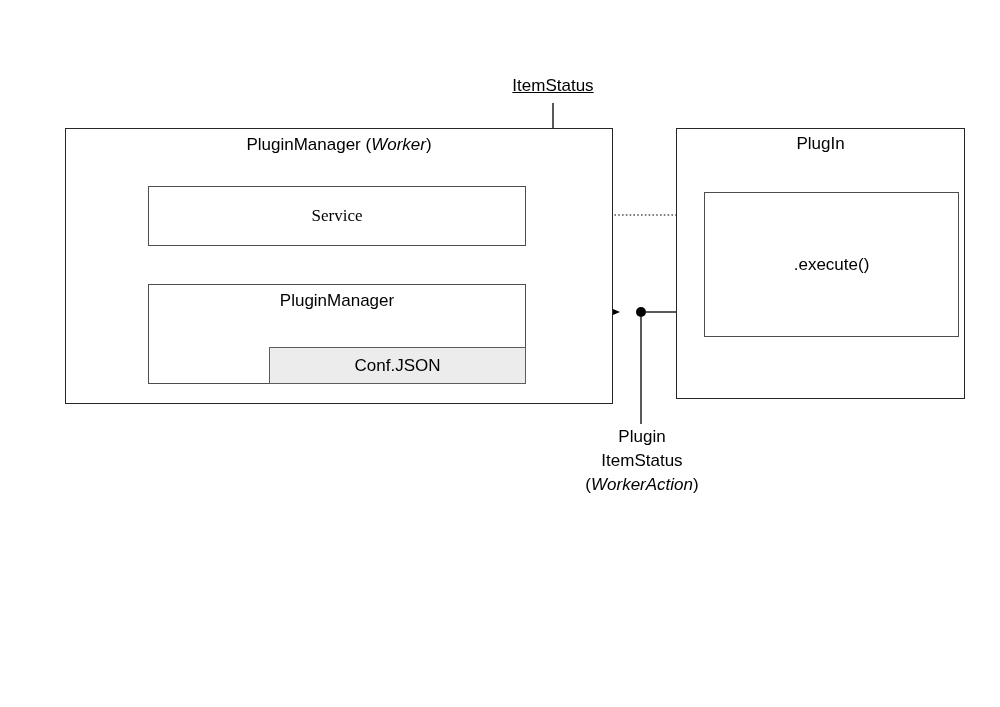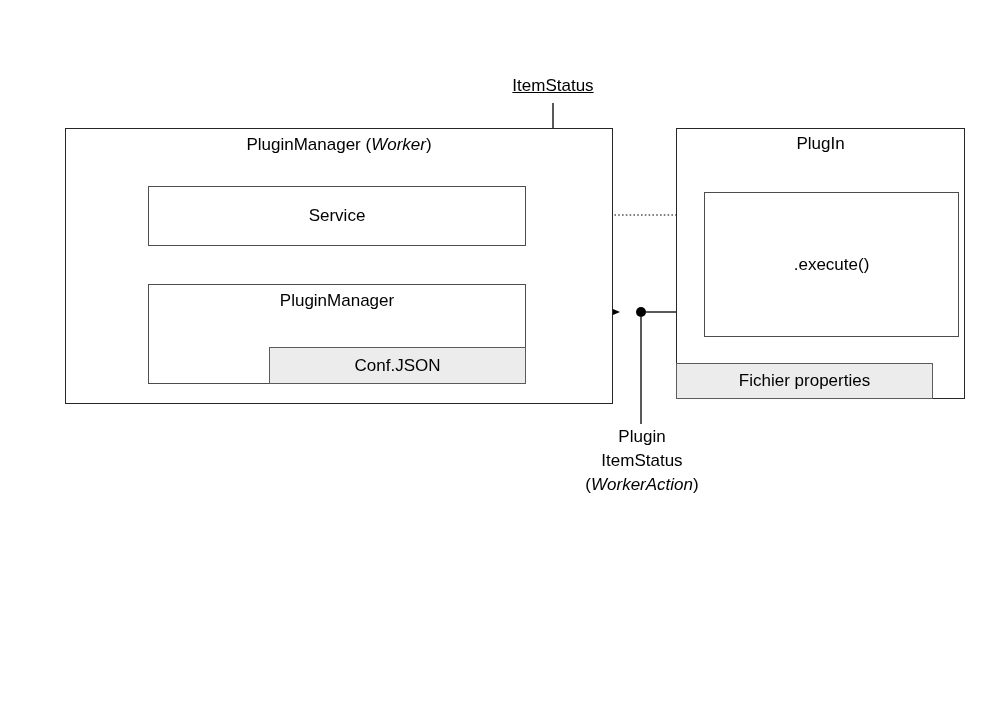--- a/index.html
+++ b/index.html
@@ -81,42 +81,39 @@
     <line x1="509" y1="312" x2="607" y2="312" class="dotted-line"></line>
     <polygon points="620,312 607,306.5 607,317.5" class="arrow-head"></polygon>
     <circle cx="641" cy="312" r="5" class="node-dot"></circle>
     <line x1="646" y1="312" x2="676" y2="312" class="solid-line"></line>
     <line x1="641" y1="317" x2="641" y2="424" class="solid-line"></line>
   </svg>
 
   <div class="box outer-box" style="left:33px; top:128px; width:548px; height:276px;margin-left:32px;">
     <div class="box-title"><span>PluginManager (</span><i>Worker</i><span>)</span></div>
 
-    <div class="box inner-box center-content" style="left:82px; top:57px; width:378px; height:60px;">
+    <div class="box inner-box center-content" style="left:82px; top:57px; width:378px; height:60px;font-family:Liberation Serif, serif;">
       <span>Service</span>
     </div>
 
     <div class="box inner-box" style="left:82px; top:155px; width:378px; height:100px;">
       <div class="box-title">PluginManager</div>
       <div class="box gray-box" style="right:-1px; bottom:-1px; width:257px; height:37px;text-align:right;">
         <span>Conf.JSON</span>
       </div>
     </div>
   </div>
 
   <div class="box outer-box" style="left:676px; top:128px; width:289px; height:271px;">
     <div class="box-title" style="padding-top:5px;">PlugIn</div>
 
     <div class="box inner-box center-content" style="left:27px; top:63px; width:255px; height:145px;">
       <span>.execute()</span>
     </div>
 
-    <div class="box gray-box" style="left:-1px; bottom:-1px; width:257px; height:36px;">
-      <span>Fichier properties</span>
-    </div>
   </div>
 
   <div class="float-label" style="left:553px; top:74px;text-decoration:underline;">
     <span>ItemStatus</span>
   </div>
 
   <div class="float-label" style="left:642px; top:425px;">
     <div>Plugin</div>
     <div>ItemStatus</div>
     <div><span>(</span><i>WorkerAction</i><span>)</span></div>

